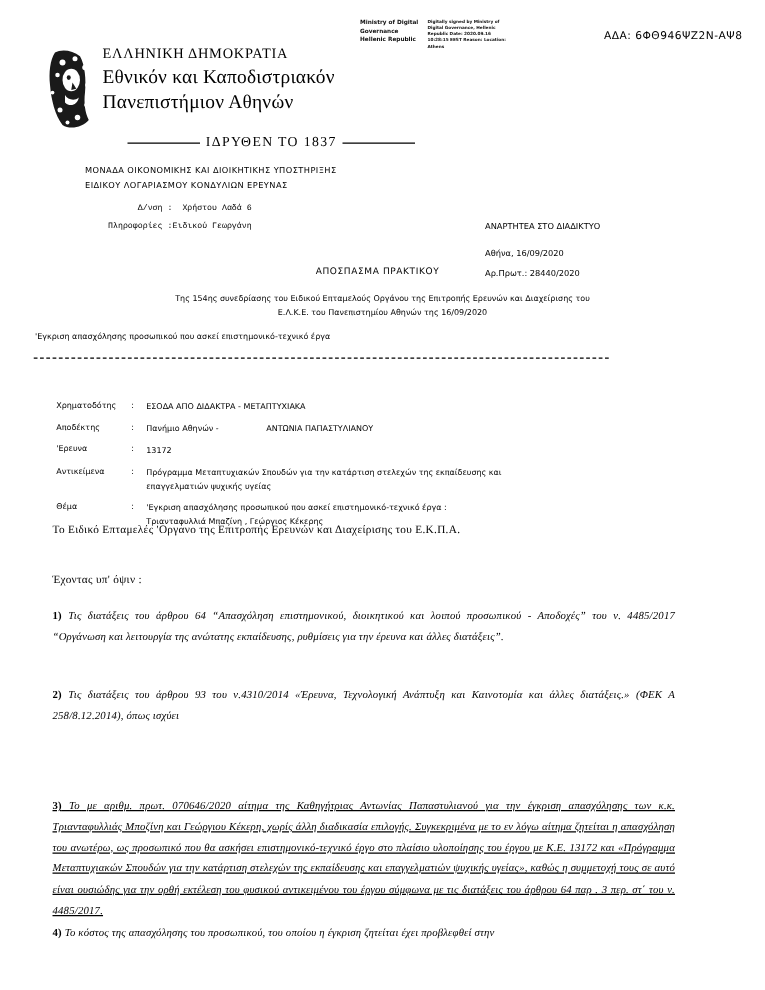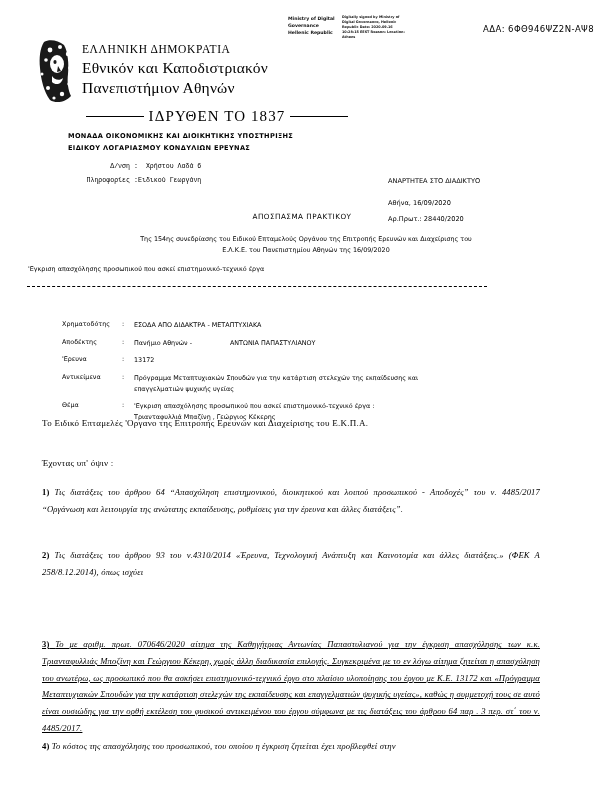--- a/index.html
+++ b/index.html
@@ -50,21 +50,21 @@
     width: 66px;
     word-break: break-word;
   }
 
   
   .letterhead {
     position: absolute;
     top: 36px; left: 38px;
     width: 320px;
   }
-  .lh-row { display: flex; align-items: center; }
+  .lh-row { display: flex; align-items: flex-start; }
   .emblem {
     width: 40px; height: 66px;
     flex: 0 0 40px;
     margin-top: 2px;
     margin-right: 4px;
   }
   .lh-text { flex: 1 1 auto; padding-top: 1px; }
   .lh-line1 {
     font-family: "Liberation Serif", serif;
     font-size: 11.5px;
@@ -78,39 +78,39 @@
     letter-spacing: 0.2px;
   }
   .lh-founded {
     display: flex;
     align-items: center;
     justify-content: center;
     gap: 5px;
     margin-top: 4px;
     margin-left: 38px;
     font-family: "Liberation Serif", serif;
-    font-size: 15px;
+    font-size: 11px;
     letter-spacing: 1.1px;
   }
   .lh-founded .rule {
     flex: 1 1 auto;
     height: 1px;
     background: #000;
     max-width: 58px;
   }
 
   
   .office {
     position: absolute;
     top: 130px; left: 68px;
     font-family: "DejaVu Sans", sans-serif;
     font-size: 6.6px;
     line-height: 1.85;
     letter-spacing: 0.35px;
-    font-weight: bold;
+    font-weight: normal;
   }
 
   
   .contact {
     position: absolute;
     top: 160px; left: 68px;
     font-family: Liberation Mono, monospace;
     font-size: 6.6px;
     line-height: 2.1;
     text-align: right;
@@ -169,21 +169,21 @@
     top: 320px; left: 45px;
     width: 500px;
     font-family: "DejaVu Sans", sans-serif;
     font-size: 6.4px;
   }
   .meta-row {
     display: flex;
     align-items: flex-start;
     margin-bottom: 6.5px;
   }
-  .meta-key { width: 60px; flex: 0 0 60px; margin-left: 17px; }
+  .meta-key { width: 60px; flex: 0 0 60px; }
   .meta-dot { width: 12px; flex: 0 0 12px; }
   .meta-val { flex: 1 1 auto; line-height: 1.72; }
   .meta-val .spaced { padding-left: 38px; }
 
   
   .body-intro {
     position: absolute;
     top: 418px; left: 42px;
     font-family: "Liberation Serif", serif;
     font-size: 9px;

